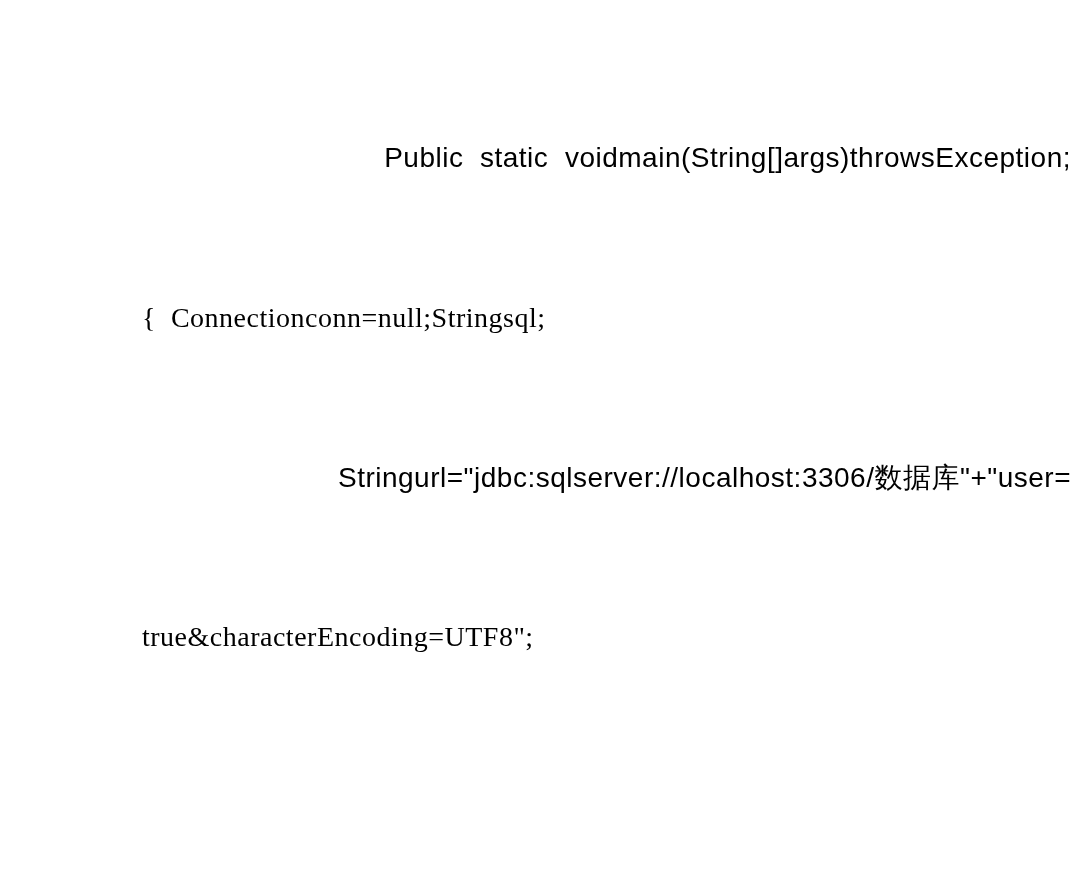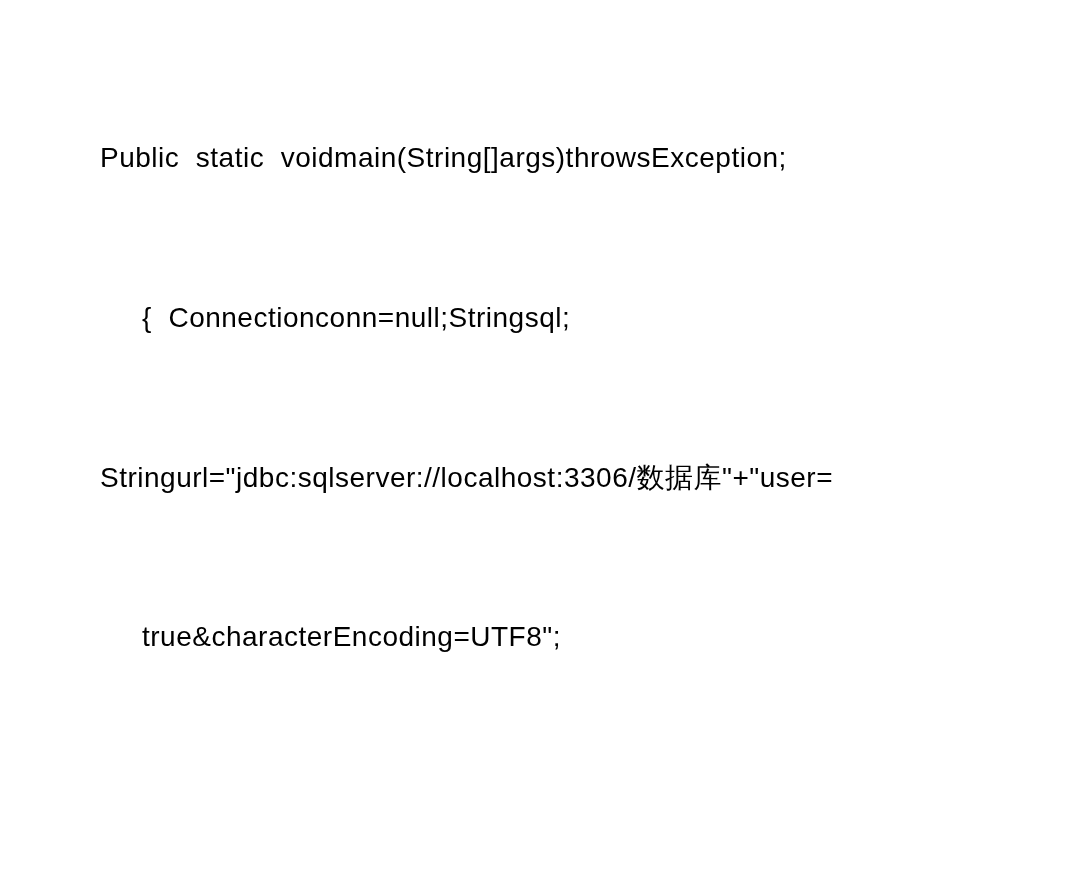--- a/index.html
+++ b/index.html
@@ -19,22 +19,22 @@
       padding-left: 100px;
       padding-right: 20px;
     }
     .code-block {
       white-space: pre-wrap;
       letter-spacing: 0.5px;
     }
     .line {
       display: block;
     }
-    .indent-0 { padding-left: 0px; }
-    .indent-1 { padding-left: 42px; }
+    .indent-0 { padding-left: 0px; text-align: right; }
+    .indent-1 { padding-left: 42px; font-family: Liberation Serif, serif; }
   </style>
 </head>
 <body>
 
 <div class="code-block">
   <span class="line indent-0">Public  static  voidmain(String[]args)throwsException;</span>
   <span class="line indent-1">{  Connectionconn=null;Stringsql;</span>
   <span class="line indent-0">Stringurl="jdbc:sqlserver://localhost:3306/数据库"+"user=</span>
   <span class="line indent-1">true&amp;characterEncoding=UTF8";</span>
   

